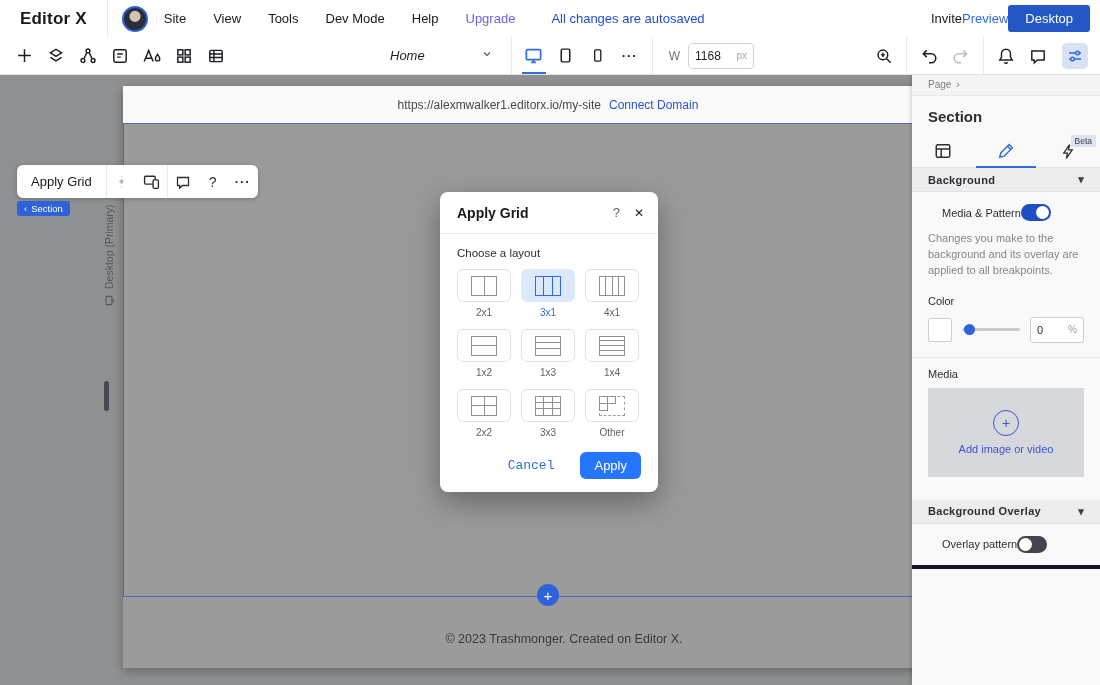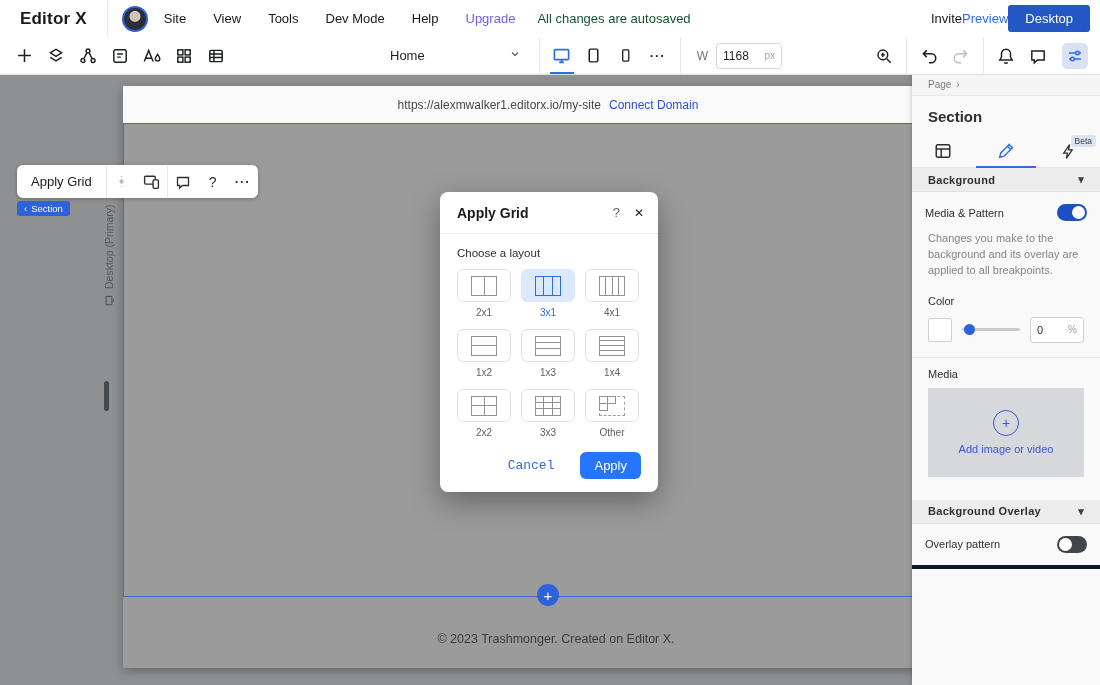--- a/index.html
+++ b/index.html
@@ -9,52 +9,52 @@
   
   .topbar{position:absolute;left:0;top:0;width:1100px;height:37px;background:#fff;border-bottom:1px solid #e7e7e7;
           display:flex;align-items:center;z-index:40;}
   .logo{font-size:17px;font-weight:bold;letter-spacing:.2px;padding:0 20px;}
   .topbar-sep{width:1px;height:37px;background:#e7e7e7;}
   .avatar{width:22px;height:22px;border-radius:50%;background:#2a2e38;border:2px solid #2e62d9;margin:0 16px 0 14px;
           background-image:radial-gradient(circle at 50% 38%,#cfc4b6 0 5px,#2a2e38 6px);}
   .menu{display:flex;gap:27px;align-items:center;}
   .menu-item{cursor:default;}
   .upgrade{color:var(--upgrade);}
-  .autosave{color:#14532d;margin-left:22px;text-align:right;}
+  .autosave{color:#1d4ed8;margin-left:36px;text-align:right;}
   .topbar-right{margin-left:auto;display:flex;align-items:center;padding-right:10px;}
   .preview{color:var(--accent);}
   .publish-btn{background:var(--publish);color:#fff;border:none;border-radius:3px;padding:6px 17px;font-size:13px;
                font-family:inherit;}
   
   .toolbar{position:absolute;left:0;top:37px;width:1100px;height:37px;background:#fff;border-bottom:1px solid #e2e2e2;z-index:40;}
   .tb-group{position:absolute;top:0;height:37px;display:flex;align-items:center;color:#1b1e23;}
   .tb-icon{width:32px;height:37px;display:flex;align-items:center;justify-content:center;color:#1b1e23;}
   .tb-sep{width:1px;height:37px;background:#e7e7e7;margin:0 6px;}
-  .page-selector{display:flex;align-items:flex-start;gap:84px;padding:0 12px;}
+  .page-selector{display:flex;align-items:flex-start;gap:56px;padding:0 12px;font-style:italic;}
   .device-active{color:var(--accent);position:relative;}
   .device-active::after{content:"";position:absolute;left:4px;right:4px;bottom:0;height:2px;background:var(--accent);}
   .dots{letter-spacing:1px;font-weight:bold;color:#1b1e23;}
   .w-label{color:#6d7076;margin:0 8px 0 10px;font-size:12px;}
   .w-input{width:52px;height:24px;border:1px solid #d4d4d4;border-radius:4px;display:flex;align-items:center;
            padding:0 6px;background:#fff;gap:4px;}
   .w-value{font-size:12px;color:#1b1e23;flex:1;}
   .w-unit{font-size:10px;color:#a7a7a9;}
   .disabled{color:#bcbec2;}
   .tb-active{background:#d9e2f4;border-radius:5px;width:26px;height:26px;display:flex;align-items:center;
              justify-content:center;color:var(--accent);margin:0 8px;}
   
   .workspace{position:absolute;left:0;top:74px;width:1100px;height:611px;background:#8f9091;}
   .page{position:absolute;left:123px;top:12px;width:850px;height:582px;background:#9b9b9c;
         box-shadow:0 3px 10px rgba(0,0,0,.3);}
   .urlbar{position:absolute;left:0;top:0;width:100%;height:37px;background:#fafafa;display:flex;align-items:center;
           justify-content:center;gap:8px;font-size:12px;color:#46484c;}
   .connect{color:#2b50d6;}
   .section-frame{position:absolute;left:0;top:37px;width:100%;height:472px;border-top:1px solid var(--section-border);
                  border-bottom:1px solid var(--section-border);border-left:1px solid var(--section-border);}
-  .page-footer{position:absolute;left:8px;top:546px;width:100%;text-align:center;font-size:12.5px;color:#393b3e;}
+  .page-footer{position:absolute;left:16px;top:546px;width:100%;text-align:center;font-size:12.5px;color:#393b3e;}
   .plus-btn{position:absolute;left:414px;top:498px;width:22px;height:22px;border-radius:50%;background:#2e62d9;
             color:#fff;display:flex;align-items:center;justify-content:center;font-size:15px;z-index:5;}
   .breakpoint{position:absolute;left:103px;top:232px;transform:rotate(-90deg);transform-origin:left top;
               display:flex;align-items:center;gap:6px;color:#55575c;font-size:10.5px;white-space:nowrap;}
   .drag-handle{position:absolute;left:104px;top:307px;width:5px;height:30px;border-radius:3px;background:#454a52;}
   
   .chip{position:absolute;left:17px;top:91px;height:33px;background:#fff;border-radius:6px;
         box-shadow:0 1px 4px rgba(0,0,0,.25);display:flex;align-items:center;z-index:6;}
   .chip-label{padding:0 14px;font-size:13px;}
   .chip-sep{width:1px;height:33px;background:#e9e9e9;}
@@ -98,21 +98,21 @@
   .panel-title{font-size:15px;font-weight:bold;padding:12px 16px 10px;}
   .panel-tabs{display:flex;border-bottom:1px solid #e3e3e3;position:relative;}
   .panel-tab{flex:1;height:32px;display:flex;align-items:center;justify-content:center;color:#2b2e33;position:relative;}
   .panel-tab.active{color:var(--accent);}
   .panel-tab.active::after{content:"";position:absolute;left:1px;right:1px;bottom:-1px;height:2px;background:var(--accent);}
   .beta{position:absolute;top:0px;right:4px;background:#dbe3f1;color:#3c3f45;font-size:8.5px;padding:1px 4px;
         border-radius:2px;}
   .sect-header{height:23px;background:#ececec;display:flex;align-items:center;justify-content:space-between;
                padding:0 16px;font-weight:bold;font-size:11px;letter-spacing:.3px;border-bottom:1px solid #e2e2e2;}
   .chev-down{color:#3c3f45;}
-  .panel-row{display:flex;align-items:center;justify-content:space-between;padding:12px 13px 0;}
+  .panel-row{display:flex;align-items:center;padding:12px 30px 0;}
   .toggle{width:30px;height:17px;border-radius:9px;position:relative;flex:none;}
   .toggle::after{content:"";position:absolute;width:13px;height:13px;border-radius:50%;background:#fff;top:2px;left:2px;}
   .toggle.on{background:var(--toggle-on);}
   .toggle.on::after{left:15px;}
   .toggle.off{background:var(--toggle-off);}
   .panel-desc{color:#84868b;padding:10px 16px 0;line-height:1.45;}
   .color-label{padding:16px 16px 0;}
   .color-row{display:flex;align-items:center;gap:10px;padding:10px 16px 14px;}
   .swatch{width:22px;height:22px;background:#fff;border:1px solid #cfcfcf;border-radius:2px;flex:none;}
   .slider{flex:1;height:3px;background:#c9cacc;border-radius:2px;position:relative;}

